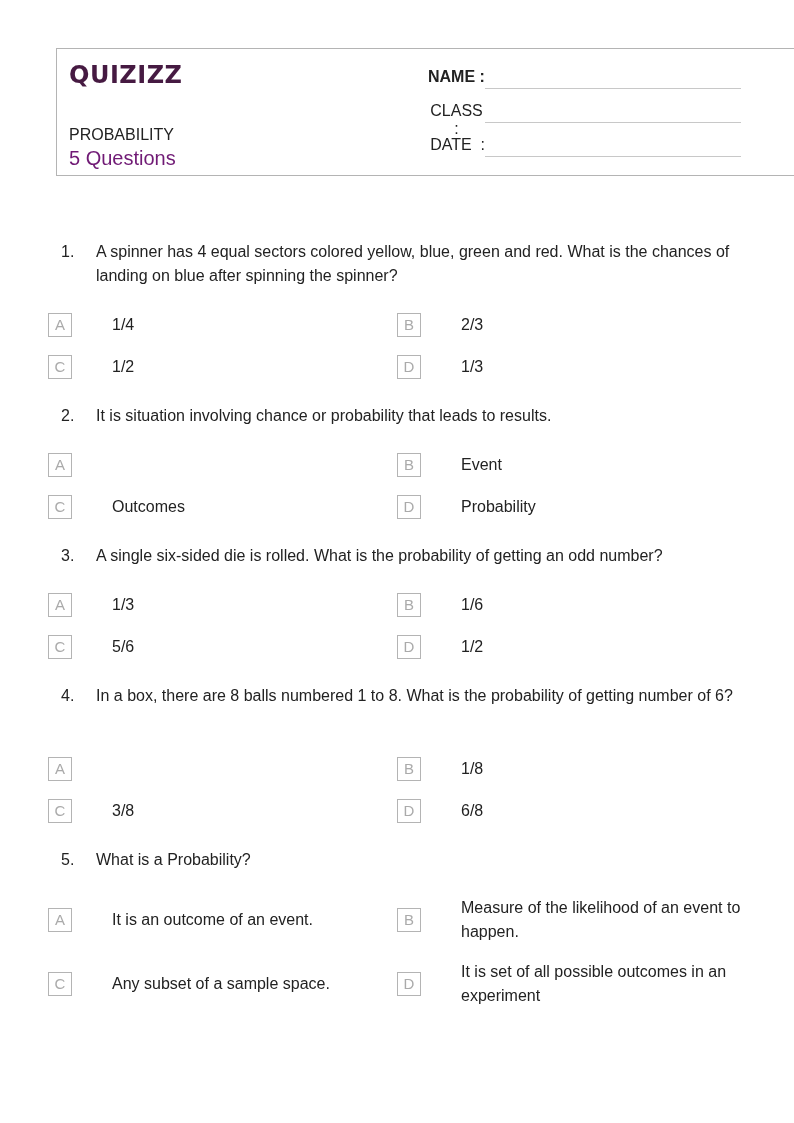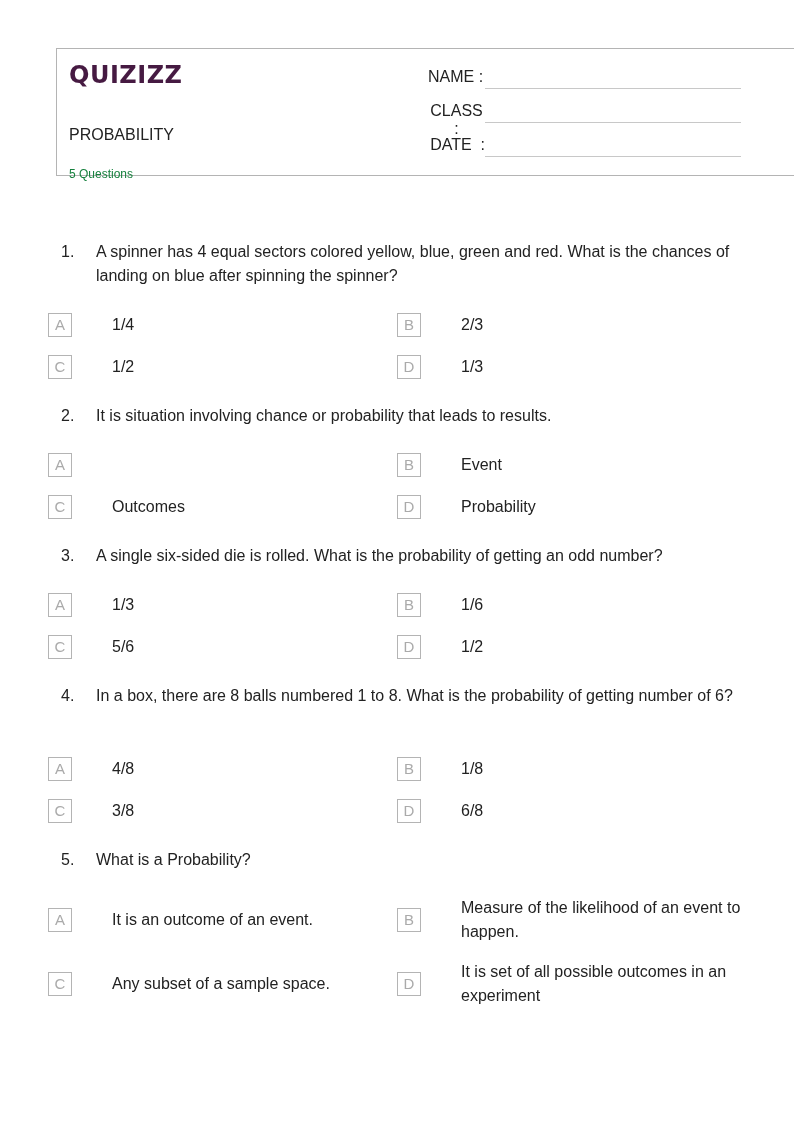--- a/index.html
+++ b/index.html
@@ -1,38 +1,38 @@
 <!DOCTYPE html>
 <html><head>
 <meta charset="utf-8">
 <style>
   * { box-sizing: border-box; margin: 0; padding: 0; }
   body { width: 794px; height: 1123px; background: #fff; position: relative; font-family: "Liberation Sans", "DejaVu Sans", sans-serif; color: #222; overflow: hidden; }
   .header { position: absolute; left: 56px; top: 48px; width: 778px; height: 128px; border: 1px solid #b4b4b4; }
   .logo { position: absolute; left: 12px; top: 12px; font-size: 24px; font-weight: bold; color: #461a42; letter-spacing: 0.5px; font-family: "DejaVu Sans", sans-serif; }
   .title { position: absolute; left: 12px; top: 77px; font-size: 16px; color: #222; }
-  .subtitle { position: absolute; left: 12px; top: 98px; font-size: 12px; color: #15803d; margin-top: 20px; }
+  .subtitle { position: absolute; left: 12px; top: 98px; font-size: 20px; color: #701a75; }
   .field { position: absolute; left: 371px; font-size: 16px; color: #222; display: flex; align-items: flex-end; }
   .field .lbl { width: 57px; }
   .field .line { position: absolute; left: 57px; width: 256px; border-bottom: 1px solid #c8c8c8; top: 20px; }
   .q { position: absolute; left: 61px; font-size: 16px; line-height: 24px; color: #222; }
   .qnum { position: absolute; left: 0; width: 30px; }
   .qtext { position: absolute; left: 35px; width: 650px; }
   .opt { position: absolute; display: flex; align-items: center; font-size: 16px; line-height: 24px; color: #222; }
   .box { width: 24px; height: 24px; border: 1px solid #b4b4b4; color: #aaa; font-size: 15px; display: flex; align-items: center; justify-content: center; flex-shrink: 0; }
   .otext { margin-left: 40px; width: 300px; }
 </style>
 </head>
 <body>
 
 <div class="header">
   <div class="logo">QUIZIZZ</div>
   <div class="title">PROBABILITY</div>
   <div class="subtitle">5 Questions</div>
-  <div class="field" style="top:19px;">
+  <div class="field" style="top:19px;font-weight:bold;">
     <span class="lbl">NAME :</span>
     <span class="line"></span>
   </div>
   <div class="field" style="top:53px;text-align:center;">
     <span class="lbl">CLASS :</span>
     <span class="line"></span>
   </div>
   <div class="field" style="top:87px;text-align:right;">
     <span class="lbl" style="white-space:pre">DATE  :</span>
     <span class="line"></span>
@@ -100,21 +100,20 @@
     <span class="box">D</span>
     <span class="otext">1/2</span>
   </div>
 
 <div class="q" style="top:684px;">
   <span class="qnum">4.</span>
   <span class="qtext">In a box, there are 8 balls numbered 1 to 8. What is the probability of getting number of 6?</span>
 </div>
 <div class="opt" style="left:48px;top:757px;">
     <span class="box">A</span>
-    <span class="otext">4/8</span>
   </div>
 <div class="opt" style="left:397px;top:757px;">
     <span class="box">B</span>
     <span class="otext">1/8</span>
   </div>
 <div class="opt" style="left:48px;top:799px;">
     <span class="box">C</span>
     <span class="otext">3/8</span>
   </div>
 <div class="opt" style="left:397px;top:799px;">

